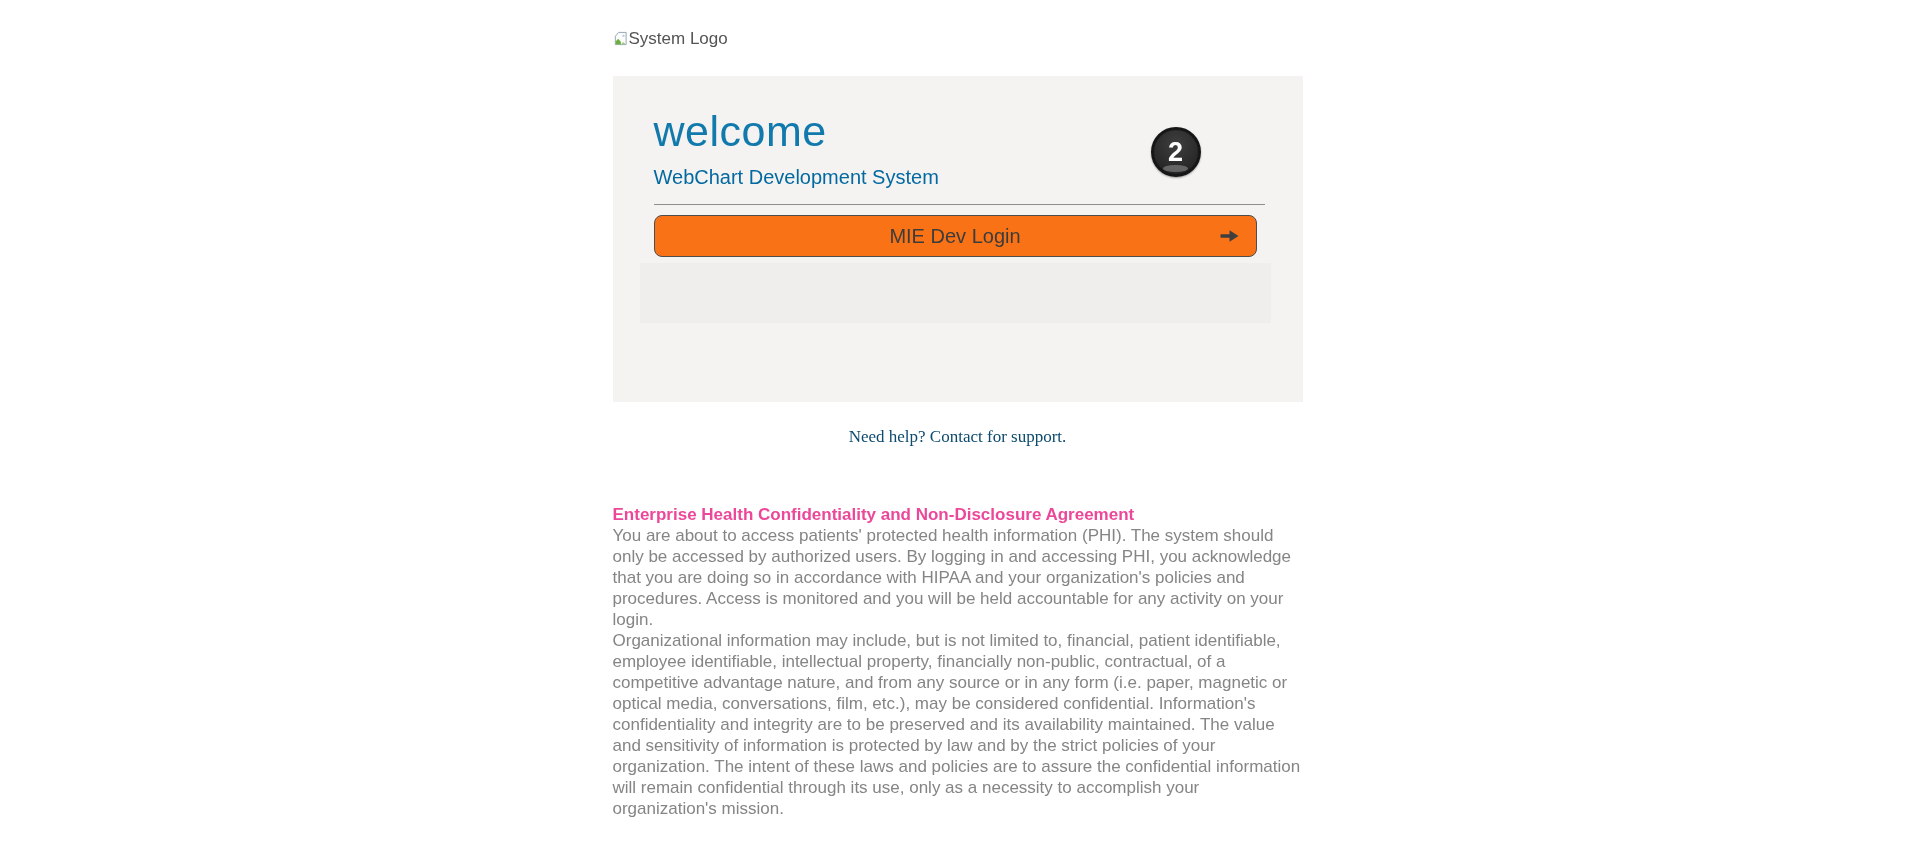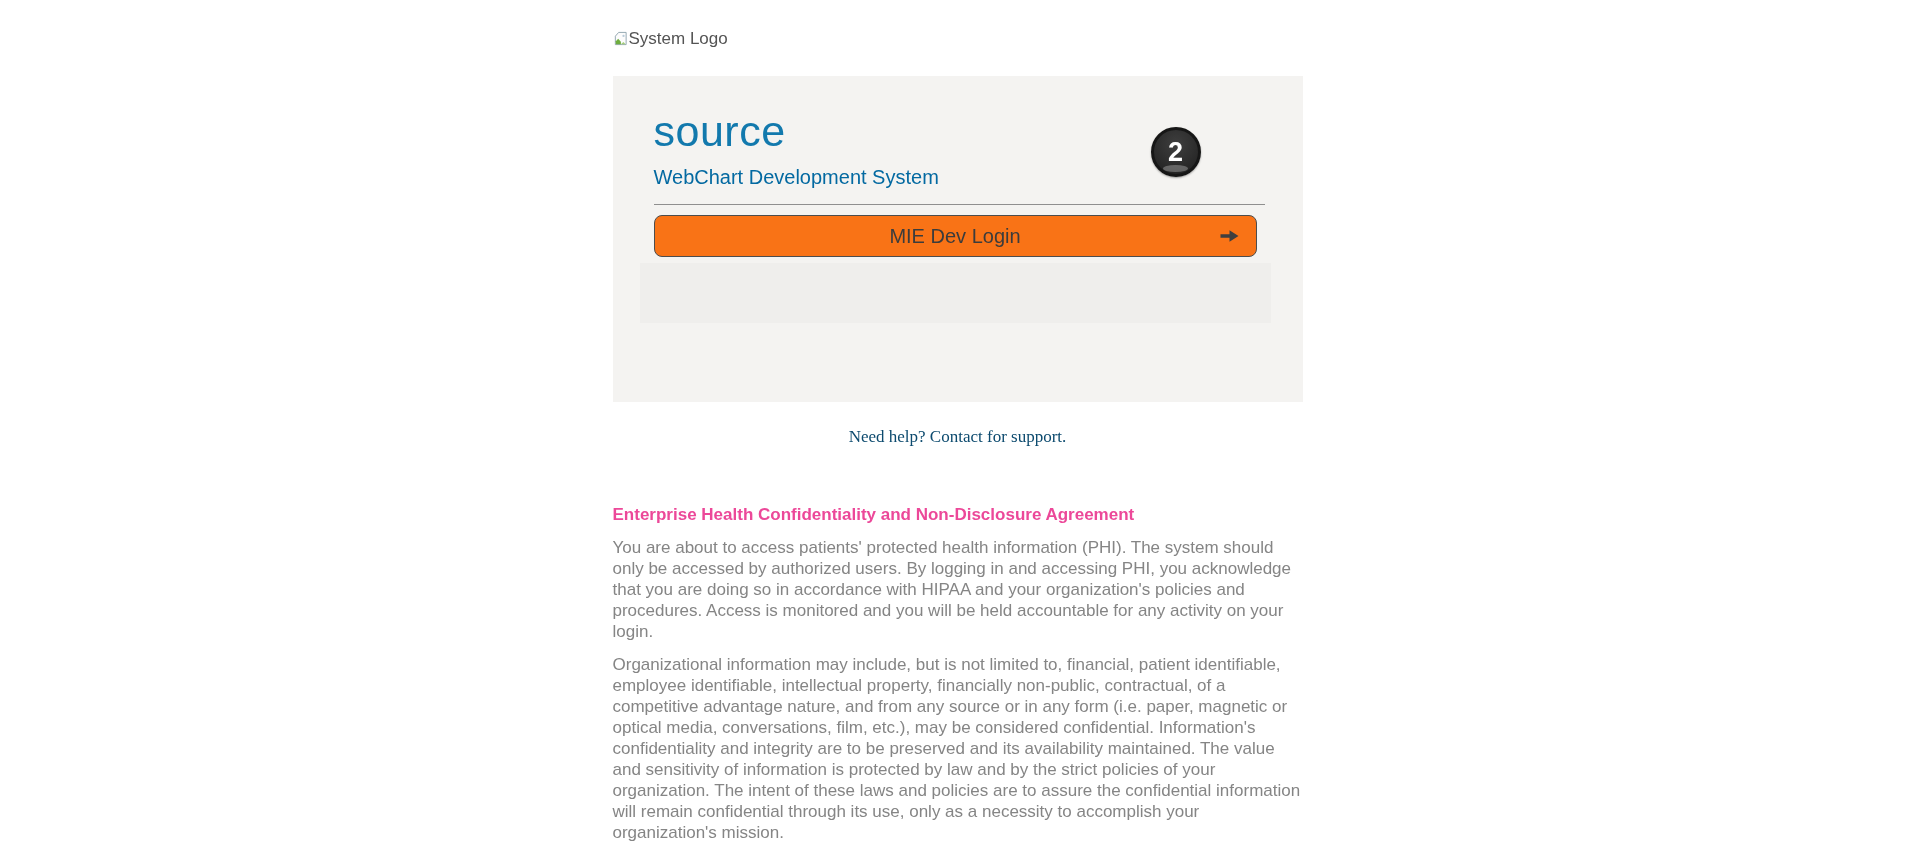--- a/index.html
+++ b/index.html
@@ -118,21 +118,21 @@
   
   .agreement { margin-top: 58px; }
   .agreement h2 {
     margin: 0;
     font-size: 17px;
     line-height: 20px;
     font-weight: bold;
     color: #ec4899;
   }
   .agreement p {
-    margin: 12px 0 0 0;
+    margin: 0 0 0 0;
     font-size: 17px;
     line-height: 21px;
     color: #858585;
   }
 </style>
 </head>
 <body>
 
 <div class="column">
 
@@ -142,21 +142,21 @@
         <path d="M2.5 5.5 L6 1.5 L14 1.5 L14 14.5 L2.5 14.5 Z" fill="#fcfcfc" stroke="#90a4ae" stroke-width="1"></path>
         <path d="M3 14 L3 11 L5.5 8.2 L8.4 11.4 L8.4 14 Z" fill="#6fae3e"></path>
         <path d="M8.4 14 L11 11.6 L13.5 14 Z" fill="#a5cd7d"></path>
         <circle cx="11.2" cy="5.2" r="1.2" fill="#b8cbd9"></circle>
       </svg>
     </span>
     <span class="logo-alt-text">System Logo</span>
   </div>
 
   <div class="card">
-    <h1>source</h1>
+    <h1>welcome</h1>
     <div class="subtitle">WebChart Development System</div>
 
     <div class="step-badge">2</div>
 
     <hr class="divider">
 
     <button class="login-btn">
       <span>MIE Dev Login</span>
       <span class="arrow">
         <svg width="21" height="16" viewBox="0 0 21 16">

